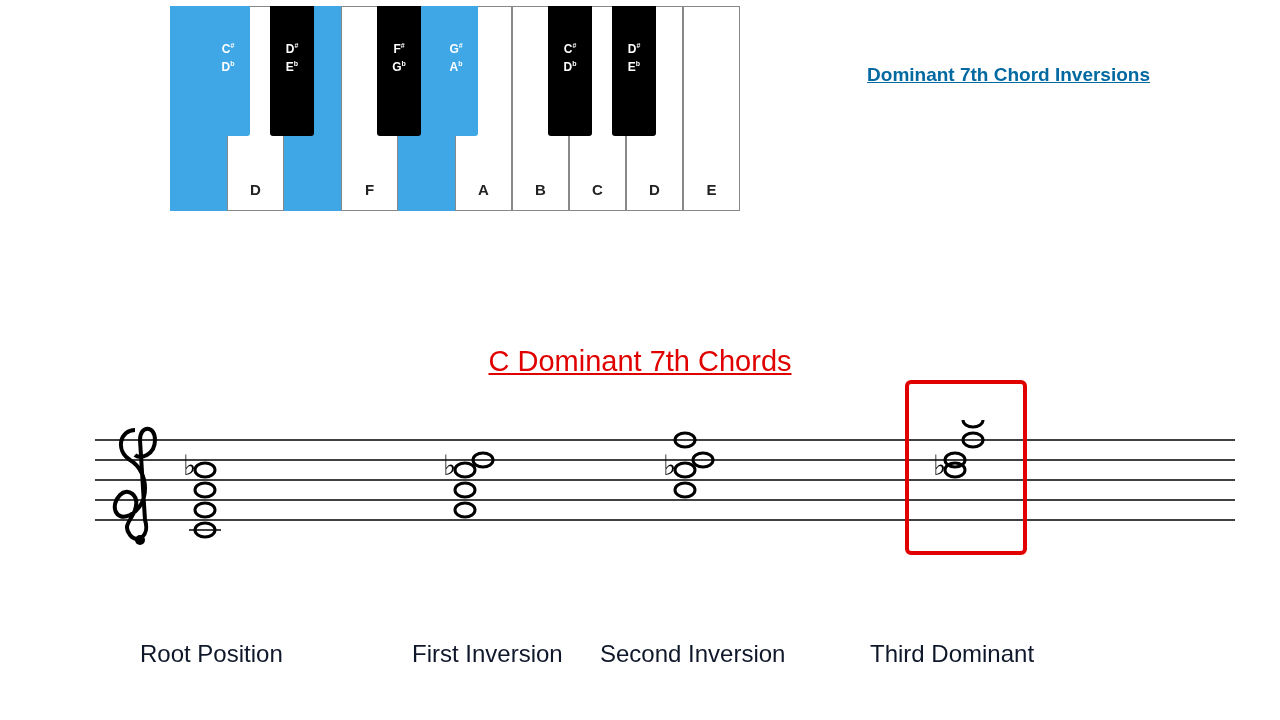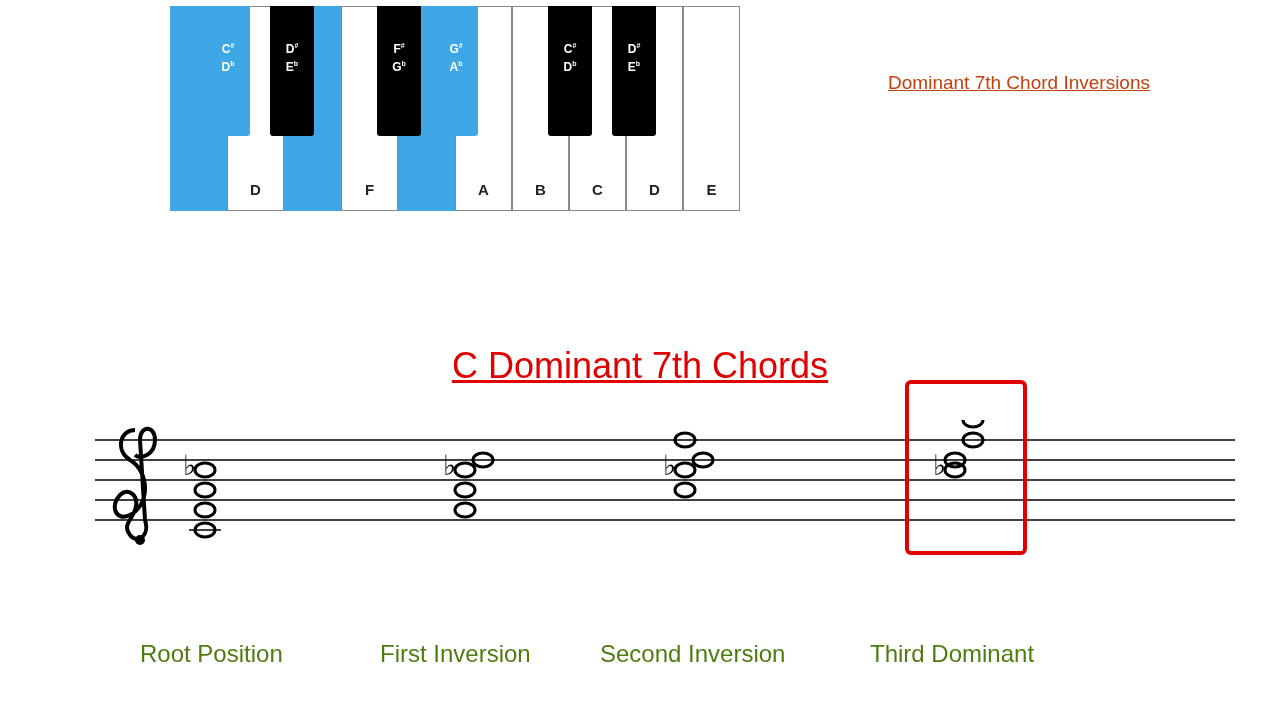--- a/index.html
+++ b/index.html
@@ -45,48 +45,49 @@
     transform: translate(-50%, -50%);
     color: #fff;
     font-size: 12px; font-weight: 700;
     text-align: center;
     line-height: 1.5;
   }
   .black-key .blabel .sub { font-size: 7px; vertical-align: super; }
   
   .top-link {
     position: absolute;
-    right: 130px; top: 72px;
-    color: #c2410c;
+    right: 130px; top: 64px;
+    color: #0369a1;
     font-size: 19px;
     text-decoration: underline;
+    font-weight: bold;
   }
   
   .section-title {
     position: absolute;
     left: 50%; top: 345px;
     transform: translateX(-50%);
     color: #e00000;
-    font-size: 36px;
+    font-size: 29px;
     text-decoration: underline;
   }
   
   .staff-wrap {
     position: absolute;
     left: 95px; top: 420px;
     width: 1140px;
   }
   
   .inv-labels {
     position: absolute;
     top: 640px; left: 0; width: 1280px;
   }
   .inv-label {
     position: absolute;
-    color: #4d7c0f;
+    color: #0f172a;
     font-size: 24px;
   }
   
   .highlight-box {
     position: absolute;
     border: 4px solid #e00000;
     border-radius: 6px;
   }
 </style>
 </head>
@@ -201,16 +202,16 @@
       <ellipse cx="0" cy="40" rx="10" ry="7" fill="none" stroke="#000" stroke-width="3"></ellipse>
       <ellipse cx="0" cy="50" rx="10" ry="7" fill="none" stroke="#000" stroke-width="3"></ellipse>
     </g>
   </svg>
 </div>
 
 <div class="highlight-box" style="left:905px; top:380px; width:122px; height:175px;"></div>
 
 <div class="inv-labels">
   <div class="inv-label" style="left:140px">Root Position</div>
-  <div class="inv-label" style="left:380px">First Inversion</div>
+  <div class="inv-label" style="left:412px">First Inversion</div>
   <div class="inv-label" style="left:600px">Second Inversion</div>
   <div class="inv-label" style="left:870px">Third Dominant</div>
 </div>
 
 </body></html>

